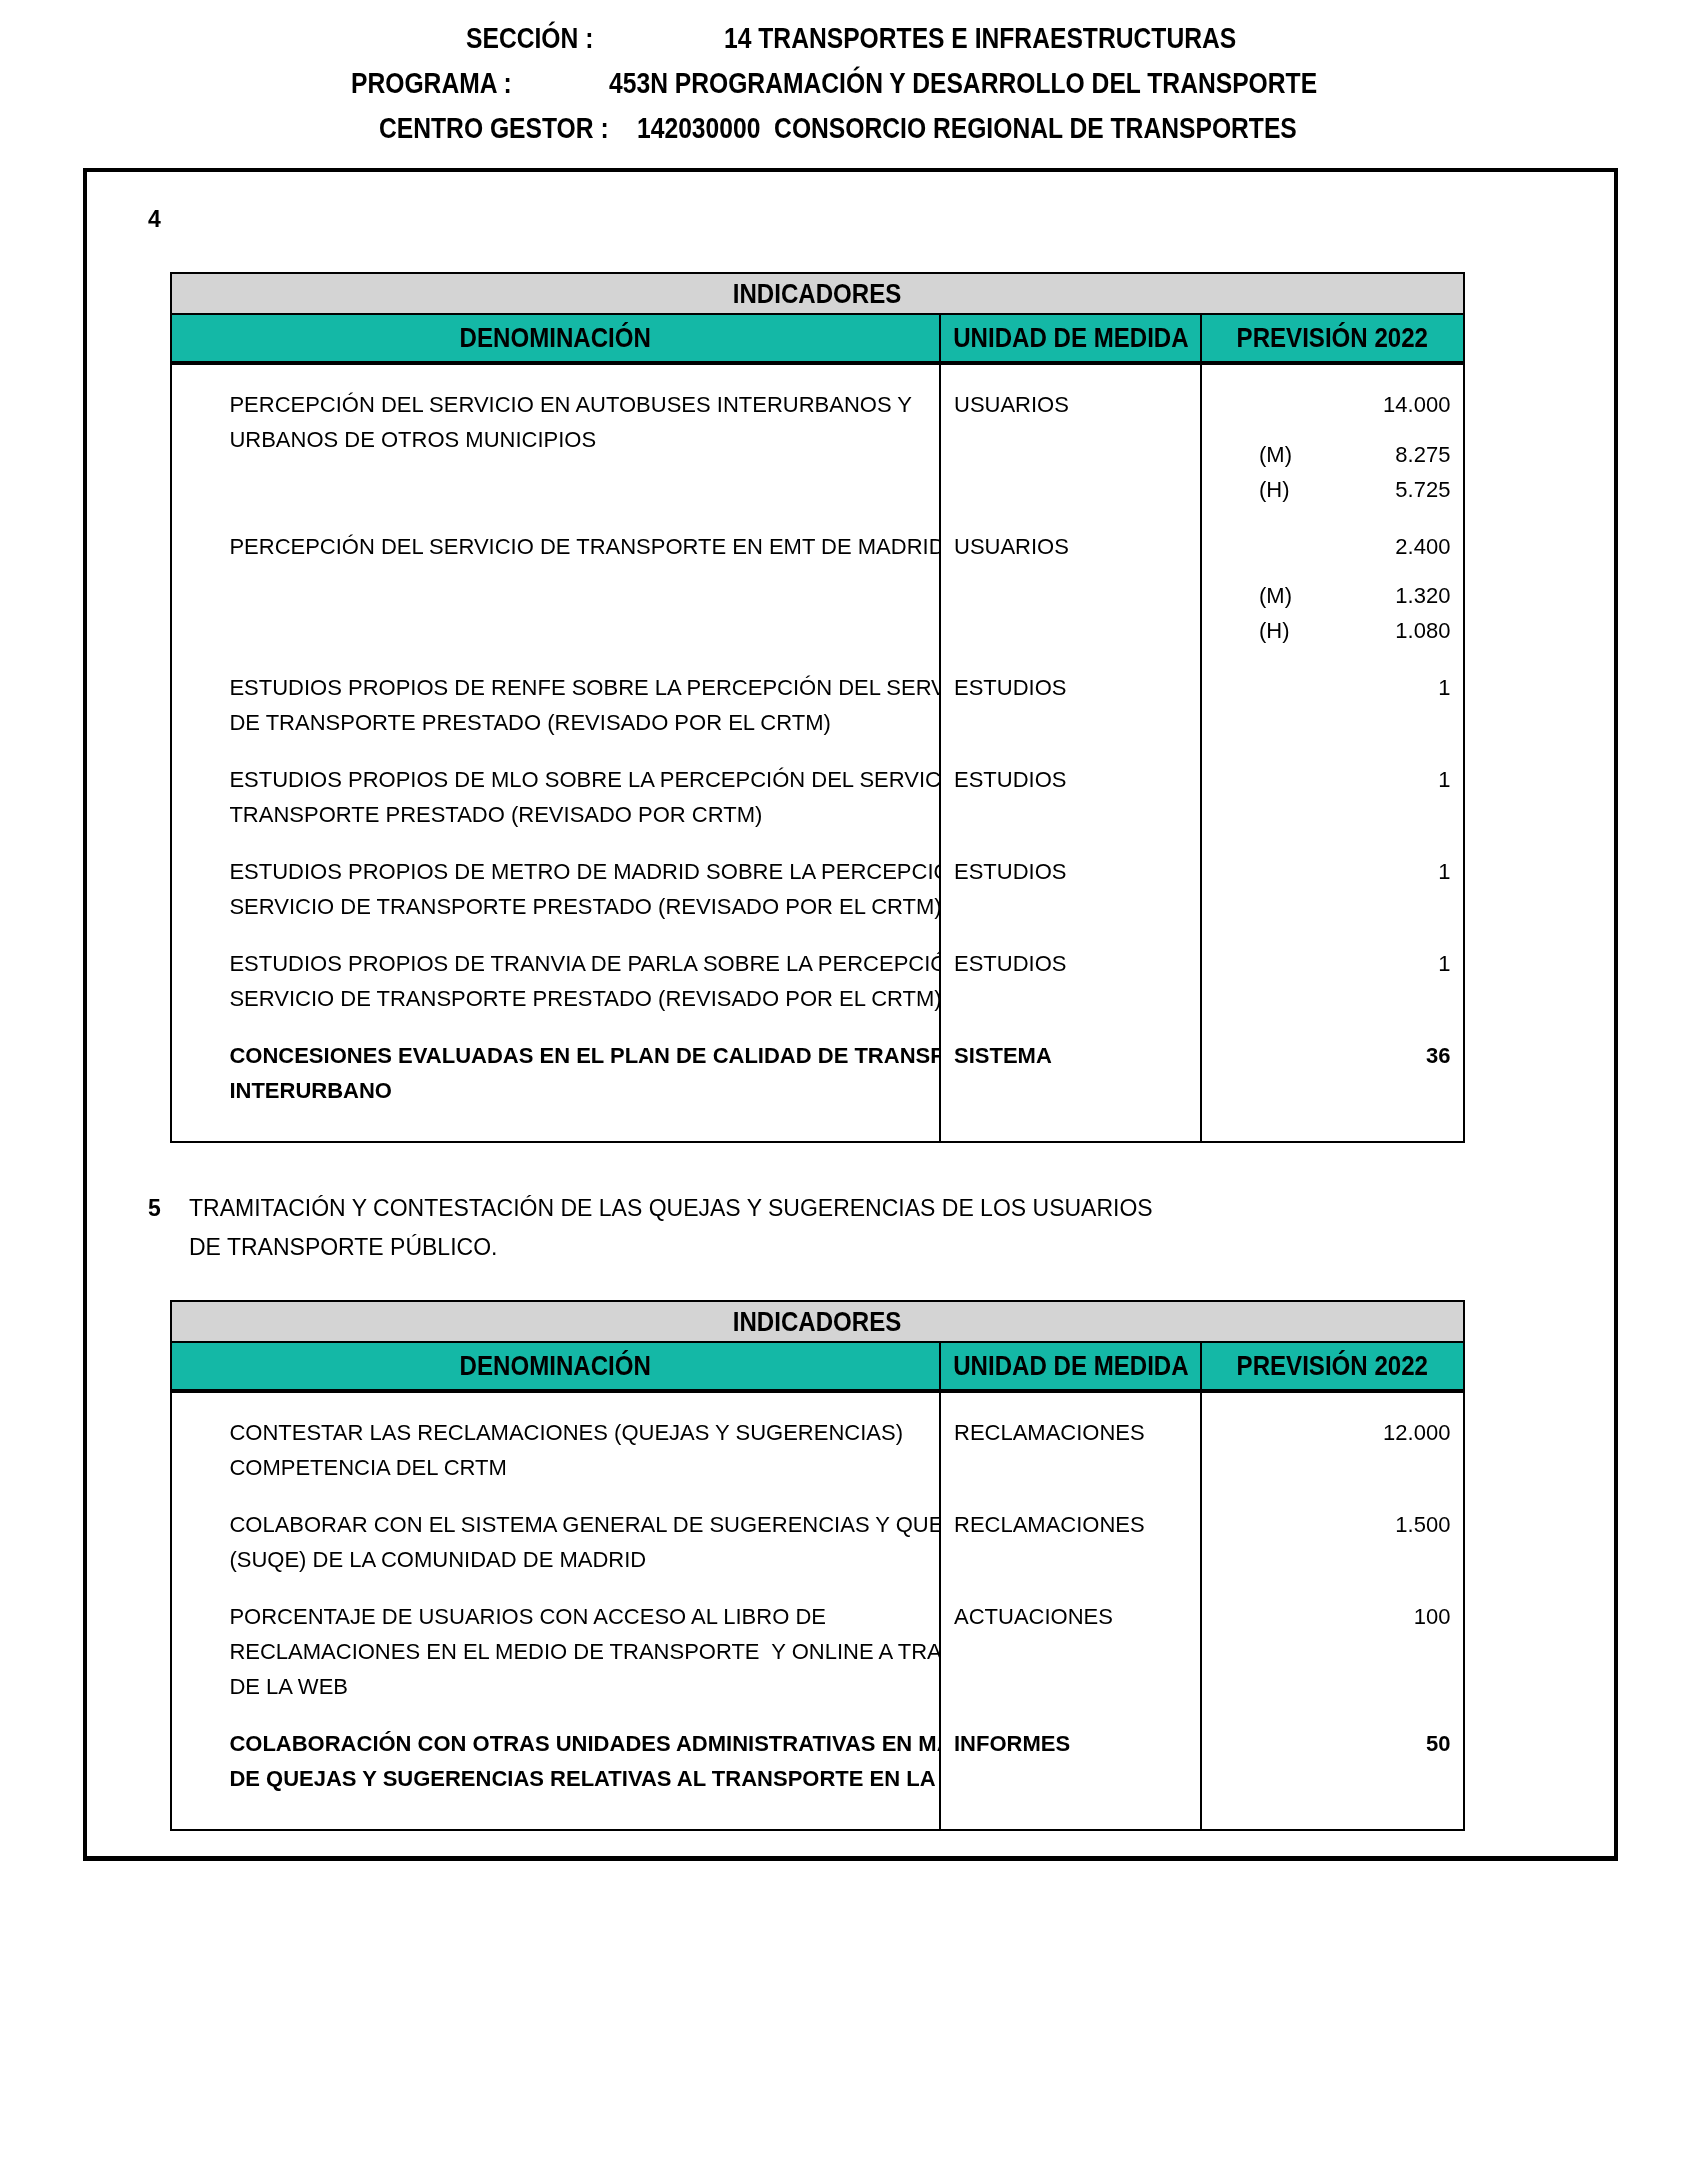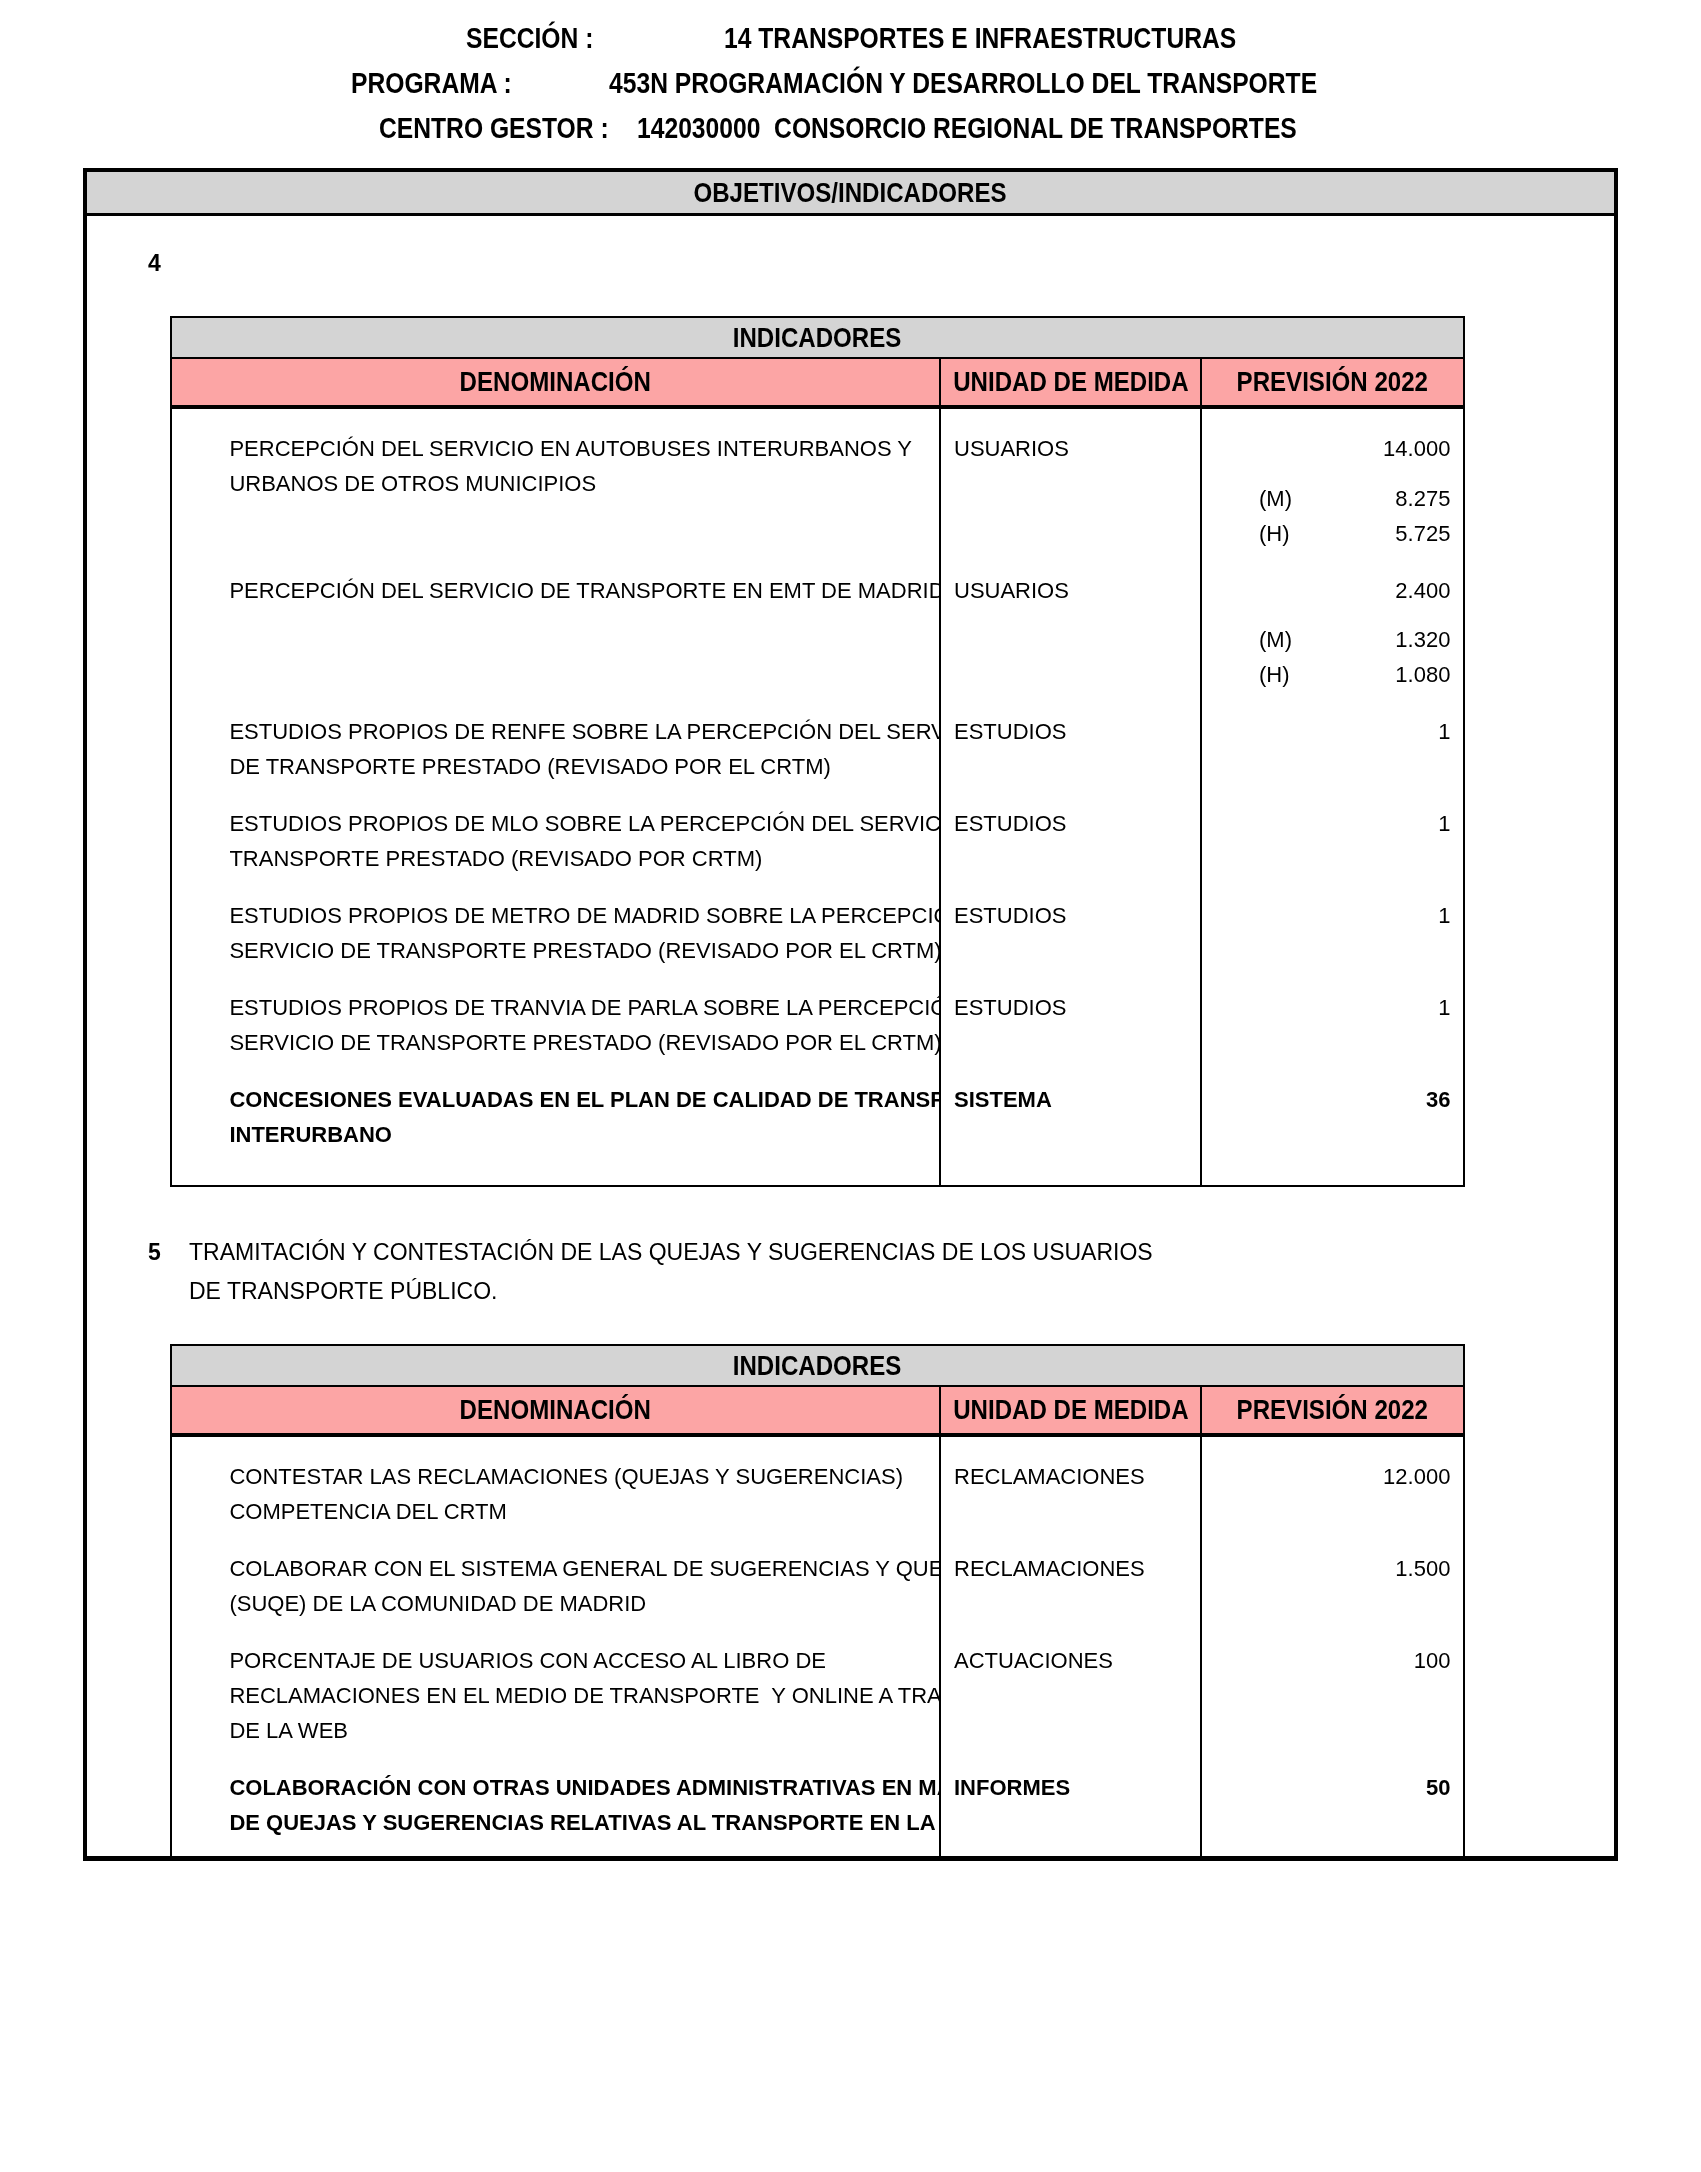--- a/index.html
+++ b/index.html
@@ -100,21 +100,21 @@
     background: #d4d4d4;
     border-bottom: 2.9px solid #000;
     display: flex;
     align-items: center;
     justify-content: center;
   }
   .tbl-head {
     display: grid;
     grid-template-columns: 767px 261px 262px;
     height: 46px;
-    background: #fca5a5;
+    background: #14b8a6;
     border-bottom: 4.4px solid #000;
   }
   .th {
     display: flex;
     align-items: center;
     justify-content: center;
     box-sizing: border-box;
   }
   .th + .th { border-left: 2.2px solid #000; }
 
@@ -167,23 +167,20 @@
     <div class="doc-header-label"><span class="hdr-txt">PROGRAMA :</span></div>
     <div class="doc-header-value"><span class="hdr-txt">453N PROGRAMACIÓN Y DESARROLLO DEL TRANSPORTE</span></div>
   </div>
   <div class="doc-header-row">
     <div class="doc-header-label"><span class="hdr-txt">CENTRO GESTOR :</span></div>
     <div class="doc-header-value"><span class="hdr-txt">142030000  CONSORCIO REGIONAL DE TRANSPORTES</span></div>
   </div>
 </div>
 
 <div class="outer-box">
-  <div class="panel-title-bar">
-    <span class="bar-txt">OBJETIVOS/INDICADORES</span>
-  </div>
   <div class="panel-body">
 
     <div class="objective">
       <div class="obj-num">4</div>
     </div>
 
     <div class="ind-table">
       <div class="tbl-title">
         <span class="bar-txt">INDICADORES</span>
       </div>

